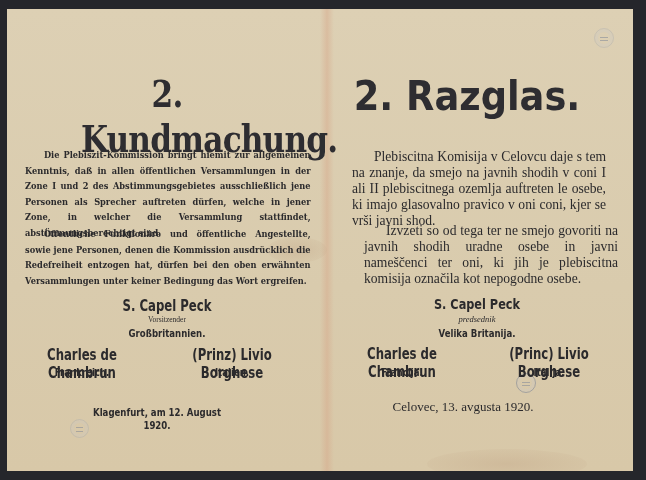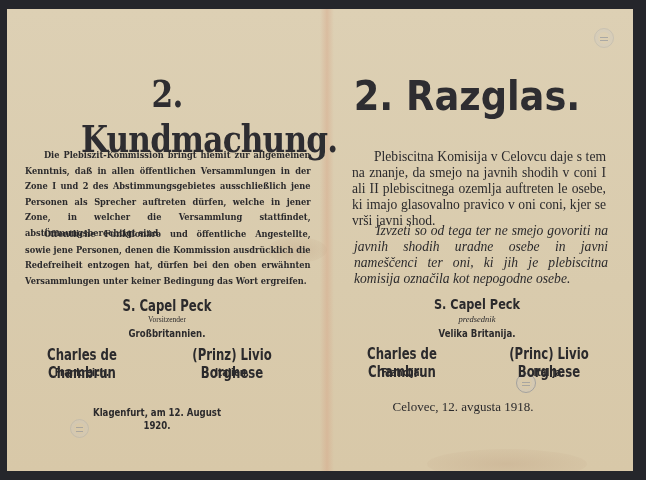--- a/index.html
+++ b/index.html
@@ -87,26 +87,26 @@
   <div class="sig cond" style="left:30px;top:357px;width:90px;font-size:11px;">Frankreich.</div>
 
   <div class="sig cond" style="left:140px;top:337px;width:170px;font-size:15px;">(Prinz) Livio Borghese</div>
   <div class="sig cond" style="left:180px;top:357px;width:90px;font-size:11px;">Italien.</div>
 
   <div class="sig cond" style="left:50px;top:397px;width:200px;font-size:11px;">Klagenfurt, am 12. August 1920.</div>
 
   <div class="title-sl">2. Razglas.</div>
 
   <div class="para-sl indent" style="left:345px;top:140px;width:254px;">Plebiscitna Komisija v Celovcu daje s tem na znanje, da smejo na javnih shodih v coni I ali II plebiscitnega ozemlja auftreten le osebe, ki imajo glasovalno pravico v oni coni, kjer se vrši javni shod.</div>
-  <div class="para-sl indent" style="left:347px;top:214px;width:254px;font-style:italic;">Izvzeti so od tega ter ne smejo govoriti na javnih shodih uradne osebe in javni nameščenci ter oni, ki jih je plebiscitna komisija označila kot nepogodne osebe.</div>
+  <div class="para-sl indent" style="left:357px;top:214px;width:254px;">Izvzeti so od tega ter ne smejo govoriti na javnih shodih uradne osebe in javni nameščenci ter oni, ki jih je plebiscitna komisija označila kot nepogodne osebe.</div>
 
   <div class="sig cond" style="left:400px;top:287px;width:140px;font-size:14.5px;">S. Capel Peck</div>
   <div class="sig small" style="left:420px;top:305px;width:100px;font-size:8.5px;font-style:italic;">predsednik</div>
   <div class="sig cond" style="left:410px;top:318px;width:120px;font-size:11px;">Velika Britanija.</div>
 
   <div class="sig cond" style="left:320px;top:336px;width:150px;font-size:15px;">Charles de Chambrun</div>
   <div class="sig cond" style="left:350px;top:357px;width:90px;font-size:11px;">Francija.</div>
 
   <div class="sig cond" style="left:462px;top:336px;width:160px;font-size:15px;">(Princ) Livio Borghese</div>
   <div class="sig cond" style="left:497px;top:357px;width:90px;font-size:11px;">Italija.</div>
 
-  <div class="sig small" style="left:366px;top:390px;width:180px;font-size:13px;">Celovec, 12. avgusta 1918.</div>
+  <div class="sig small" style="left:366px;top:390px;width:180px;font-size:13px;">Celovec, 13. avgusta 1920.</div>
 </div>
 
 </body></html>

